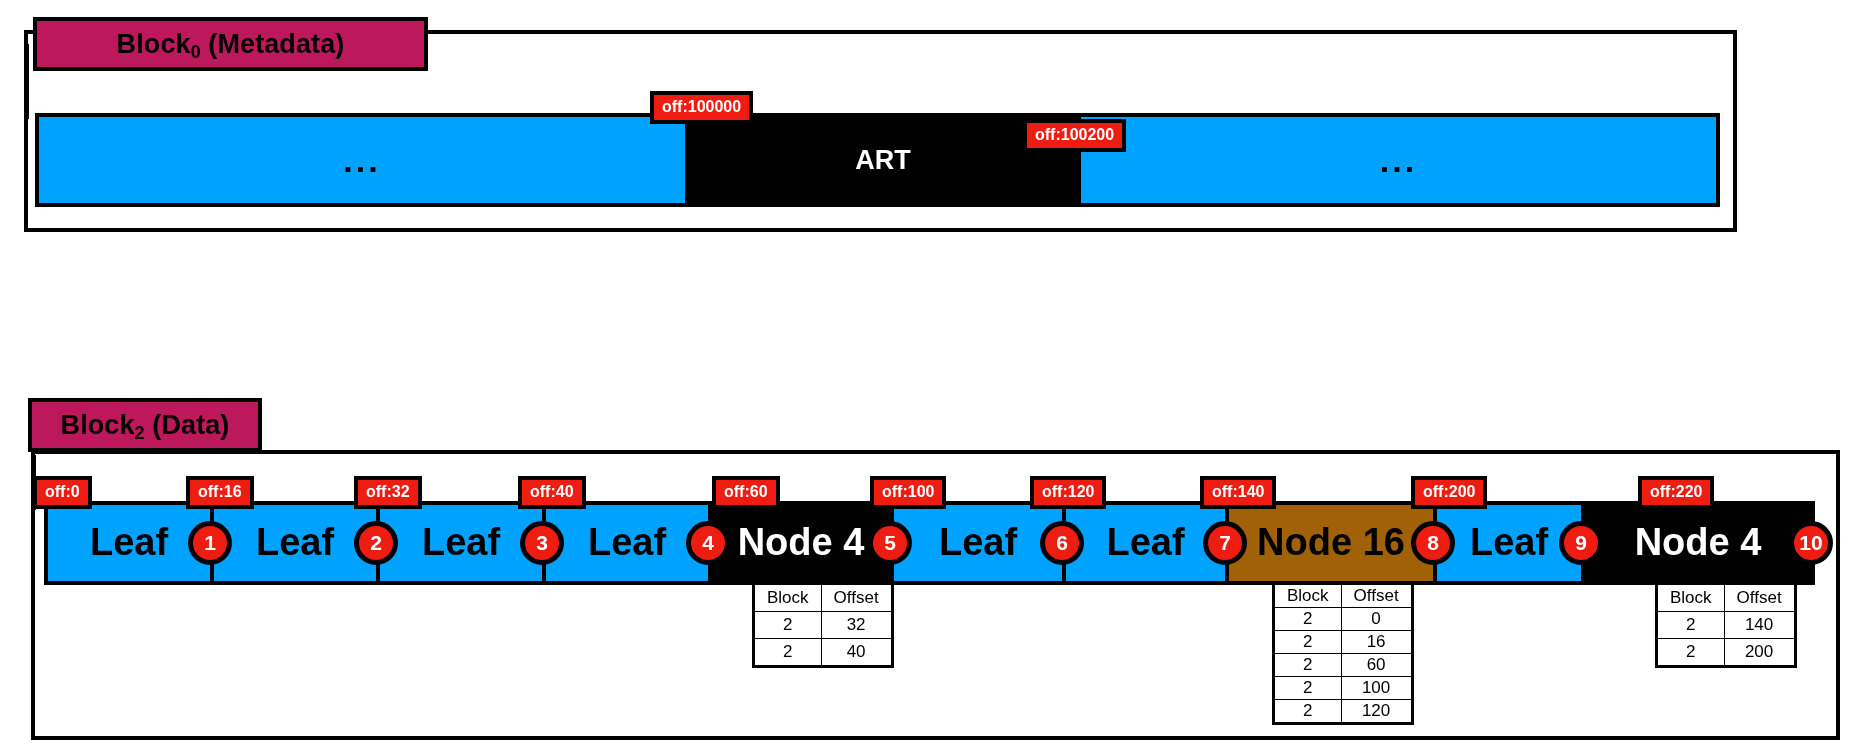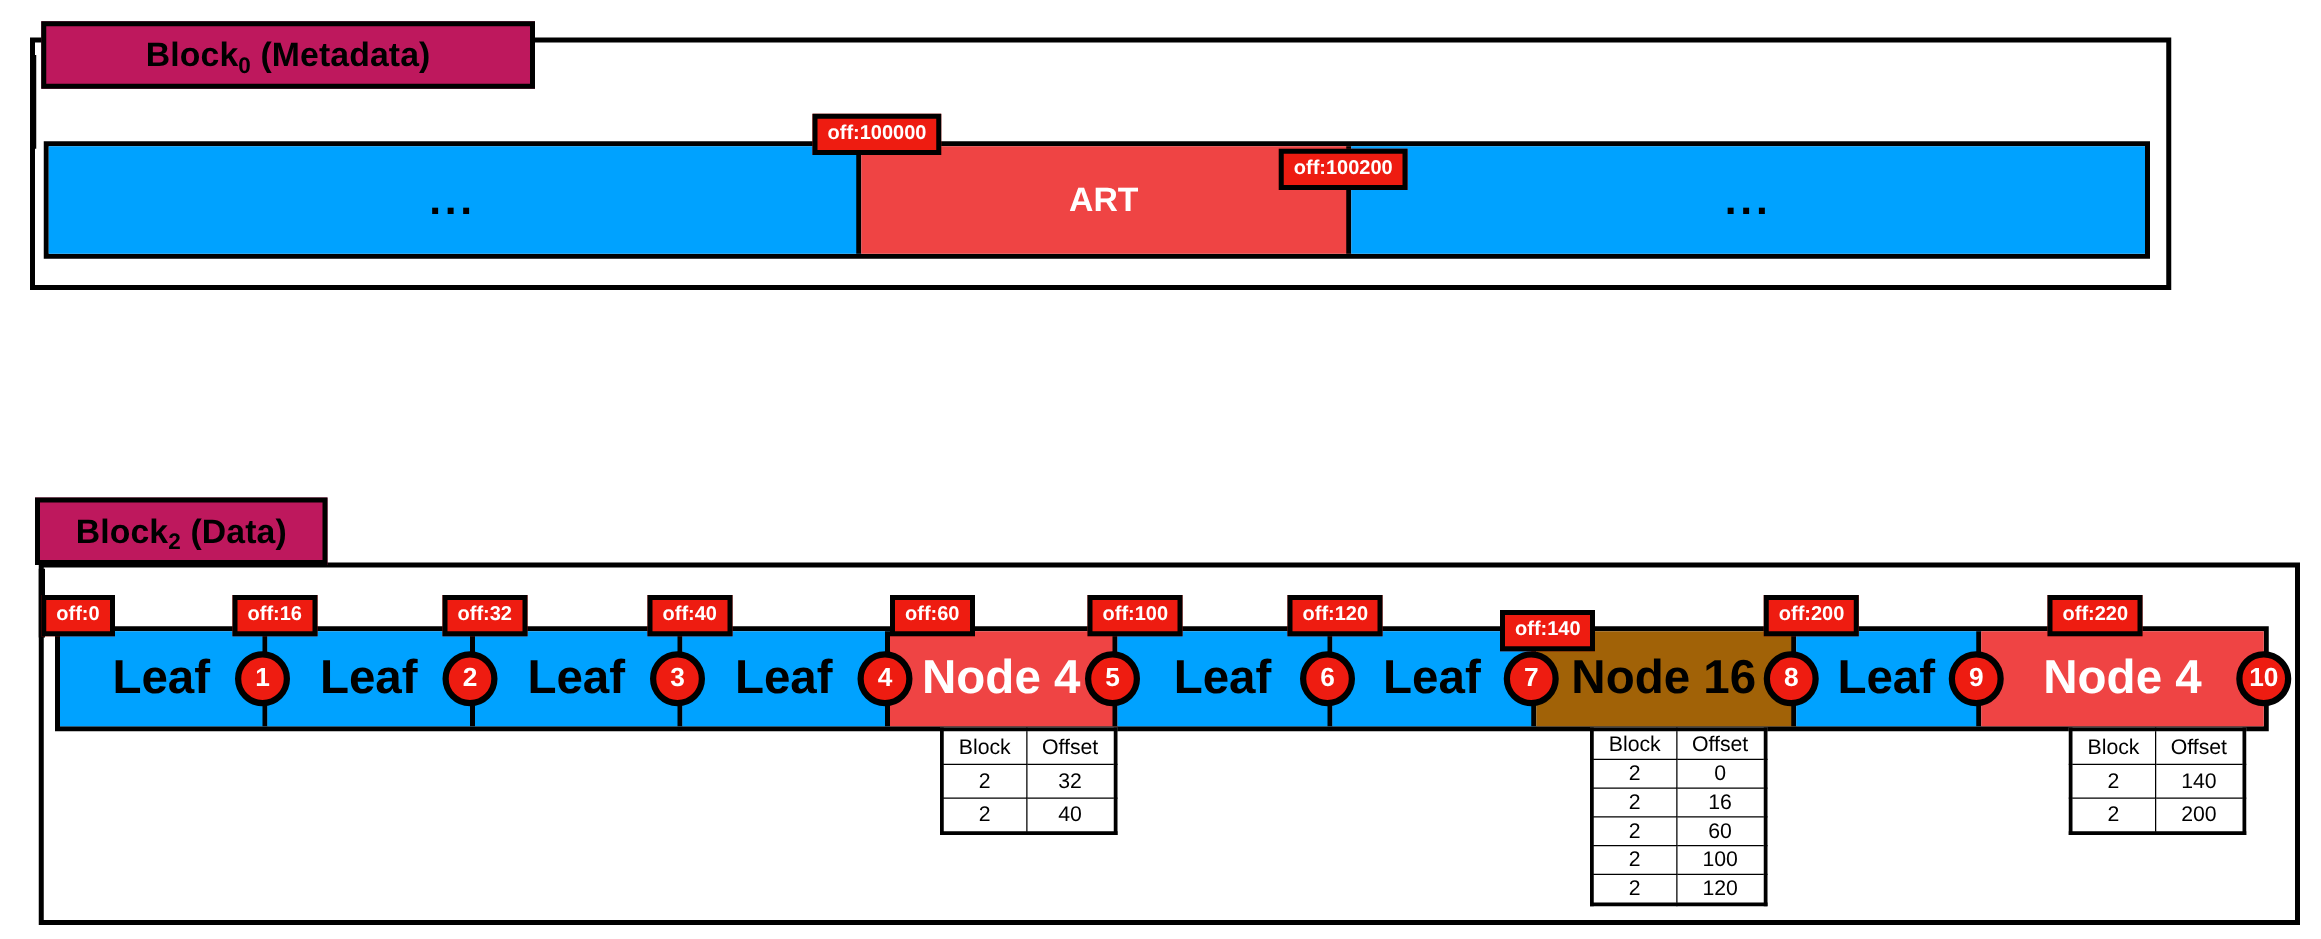--- a/index.html
+++ b/index.html
@@ -53,21 +53,21 @@
     box-sizing: border-box;
     display: flex;
     align-items: center;
     justify-content: center;
     border-right: 4px solid #000;
     font-weight: bold;
     white-space: nowrap;
   }
   .seg:last-child { border-right: none; }
   .seg.blue   { background: #00a2ff; color: #000; }
-  .seg.green  { background: #ef4444; color: #fff; }
+  .seg.green  { background: #000000; color: #fff; }
   .seg.orange { background: #a16207; color: #000; }
 
   .seg-label { font-size: 38px; line-height: 1.05; text-align: center; }
   .seg-label.two-line { font-size: 27px; }
   .seg-label .l1 { display: block; }
   .seg-label .l2 { display: block; }
   .dots { font-size: 34px; font-weight: bold; color: #000; letter-spacing: 3px; }
 
   
   .badge {
@@ -221,21 +221,21 @@
   </div>
 </div>
 
 <div class="off-flag" style="left:33px;   top:476px;">off:0</div>
 <div class="off-flag" style="left:186px;  top:476px;">off:16</div>
 <div class="off-flag" style="left:354px;  top:476px;">off:32</div>
 <div class="off-flag" style="left:518px;  top:476px;">off:40</div>
 <div class="off-flag" style="left:712px;  top:476px;">off:60</div>
 <div class="off-flag" style="left:870px;  top:476px;">off:100</div>
 <div class="off-flag" style="left:1030px; top:476px;">off:120</div>
-<div class="off-flag" style="left:1200px; top:476px;margin-top:12px;">off:140</div>
+<div class="off-flag" style="left:1200px; top:476px;">off:140</div>
 <div class="off-flag" style="left:1411px; top:476px;">off:200</div>
 <div class="off-flag" style="left:1638px; top:476px;">off:220</div>
 
 <table class="mini-table" style="left:752px; top:582px;">
   <tbody>
       <tr>
     <th>Block</th>
     <th>Offset</th>
   </tr>
   <tr>

